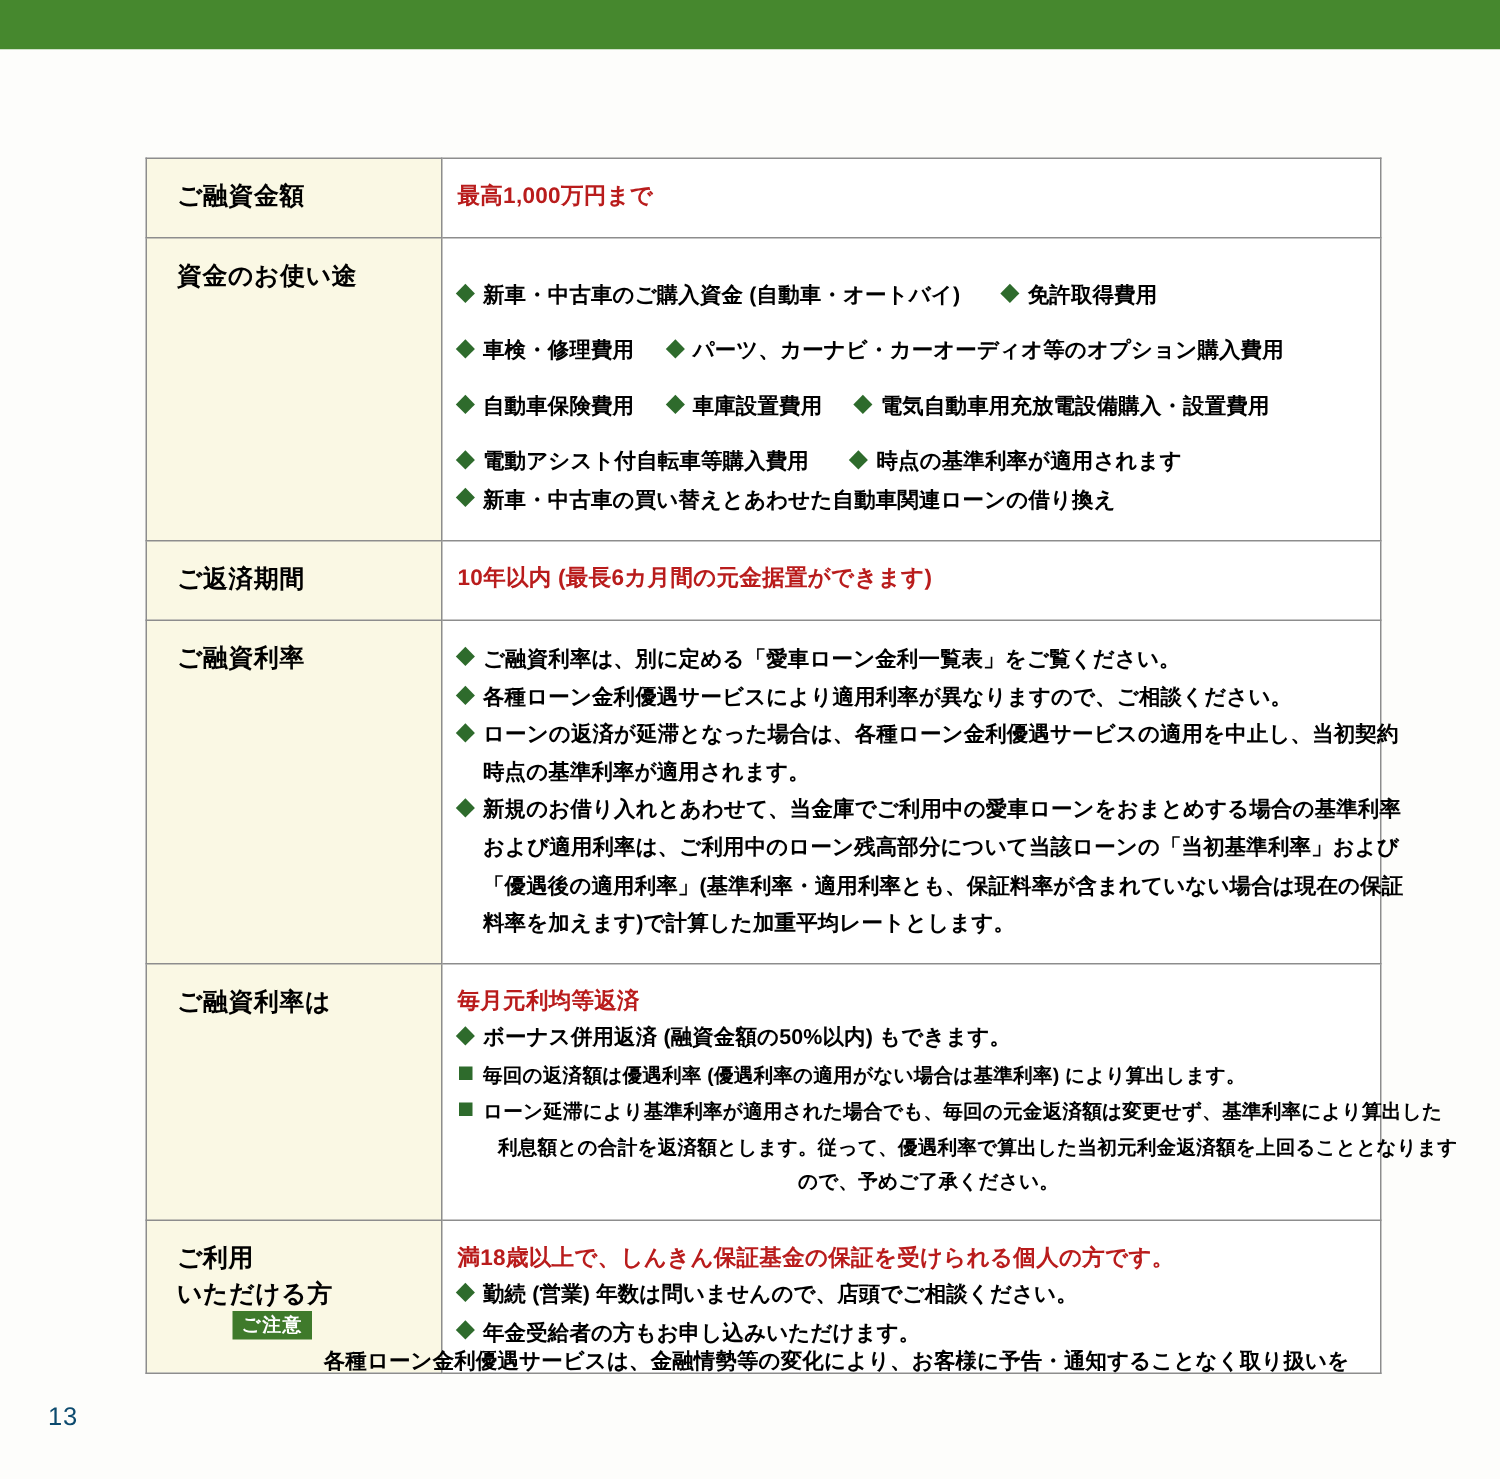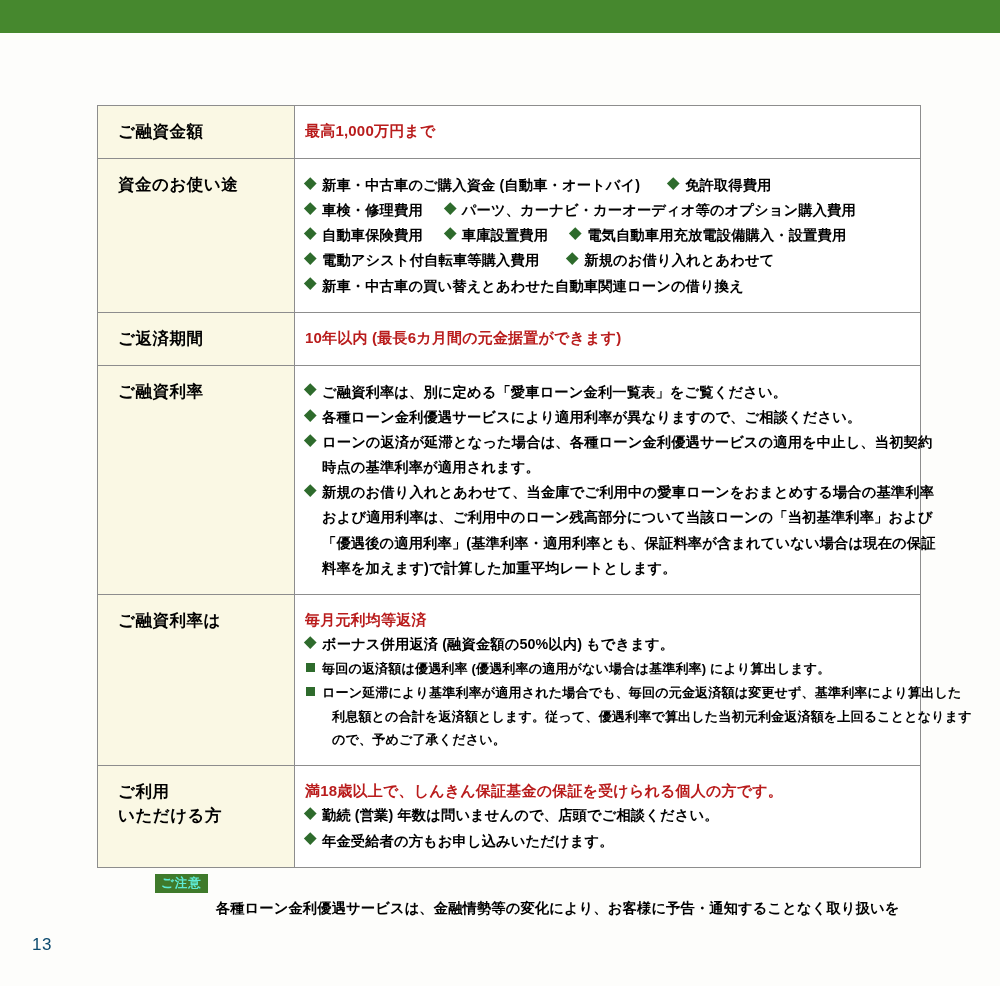--- a/index.html
+++ b/index.html
@@ -140,51 +140,52 @@
     left: 1px;
     top: 0.38em;
   }
   .bullet-line.small {
     font-size: 13.1px;
     line-height: 1.66;
   }
   .wrap-indent {
     display: block;
     padding-left: 10px;
+    text-align: center;
   }
   .underline-peach {
     border-bottom: 2px solid #f0a878;
     padding-bottom: 1px;
     display: inline-block;
   }
   .inline-row {
     display: flex;
     flex-wrap: nowrap;
     align-items: flex-start;
   }
   .inline-row .bullet-line {
-    margin-top: 2px;
+    margin-top: 14px;
   }
   .gap-28 { margin-left: 28px; }
   .gap-22 { margin-left: 22px; }
 
   
   .note {
     position: absolute;
     left: 155px;
     top: 840px;
     width: 790px;
     display: flex;
     align-items: flex-start;
     gap: 8px;
   }
   .note-badge {
     flex: 0 0 auto;
     background: #3f7a2b;
-    color: #5eead4;
+    color: #ffffff;
     font-size: 12.5px;
     font-weight: bold;
     letter-spacing: 1px;
     padding: 2px 6px 3px 6px;
     line-height: 1.15;
     white-space: nowrap;
     margin-top: 1px;
   }
   .note-body {
     font-size: 14.3px;
@@ -268,21 +269,21 @@
             </div>
           </div>
 
           <div class="inline-row">
             <div class="bullet-line nowrap">
               <span class="bl-mark diamond"></span>
               <span>電動アシスト付自転車等購入費用</span>
             </div>
             <div class="bullet-line nowrap gap-28">
               <span class="bl-mark diamond"></span>
-              <span>新規のお借り入れとあわせて</span>
+              <span>時点の基準利率が適用されます</span>
             </div>
           </div>
 
           <div class="bullet-line nowrap">
             <span class="bl-mark diamond"></span>
             <span>新車・中古車の買い替えとあわせた自動車関連ローンの借り換え</span>
           </div>
 
         </td>
       </tr>

